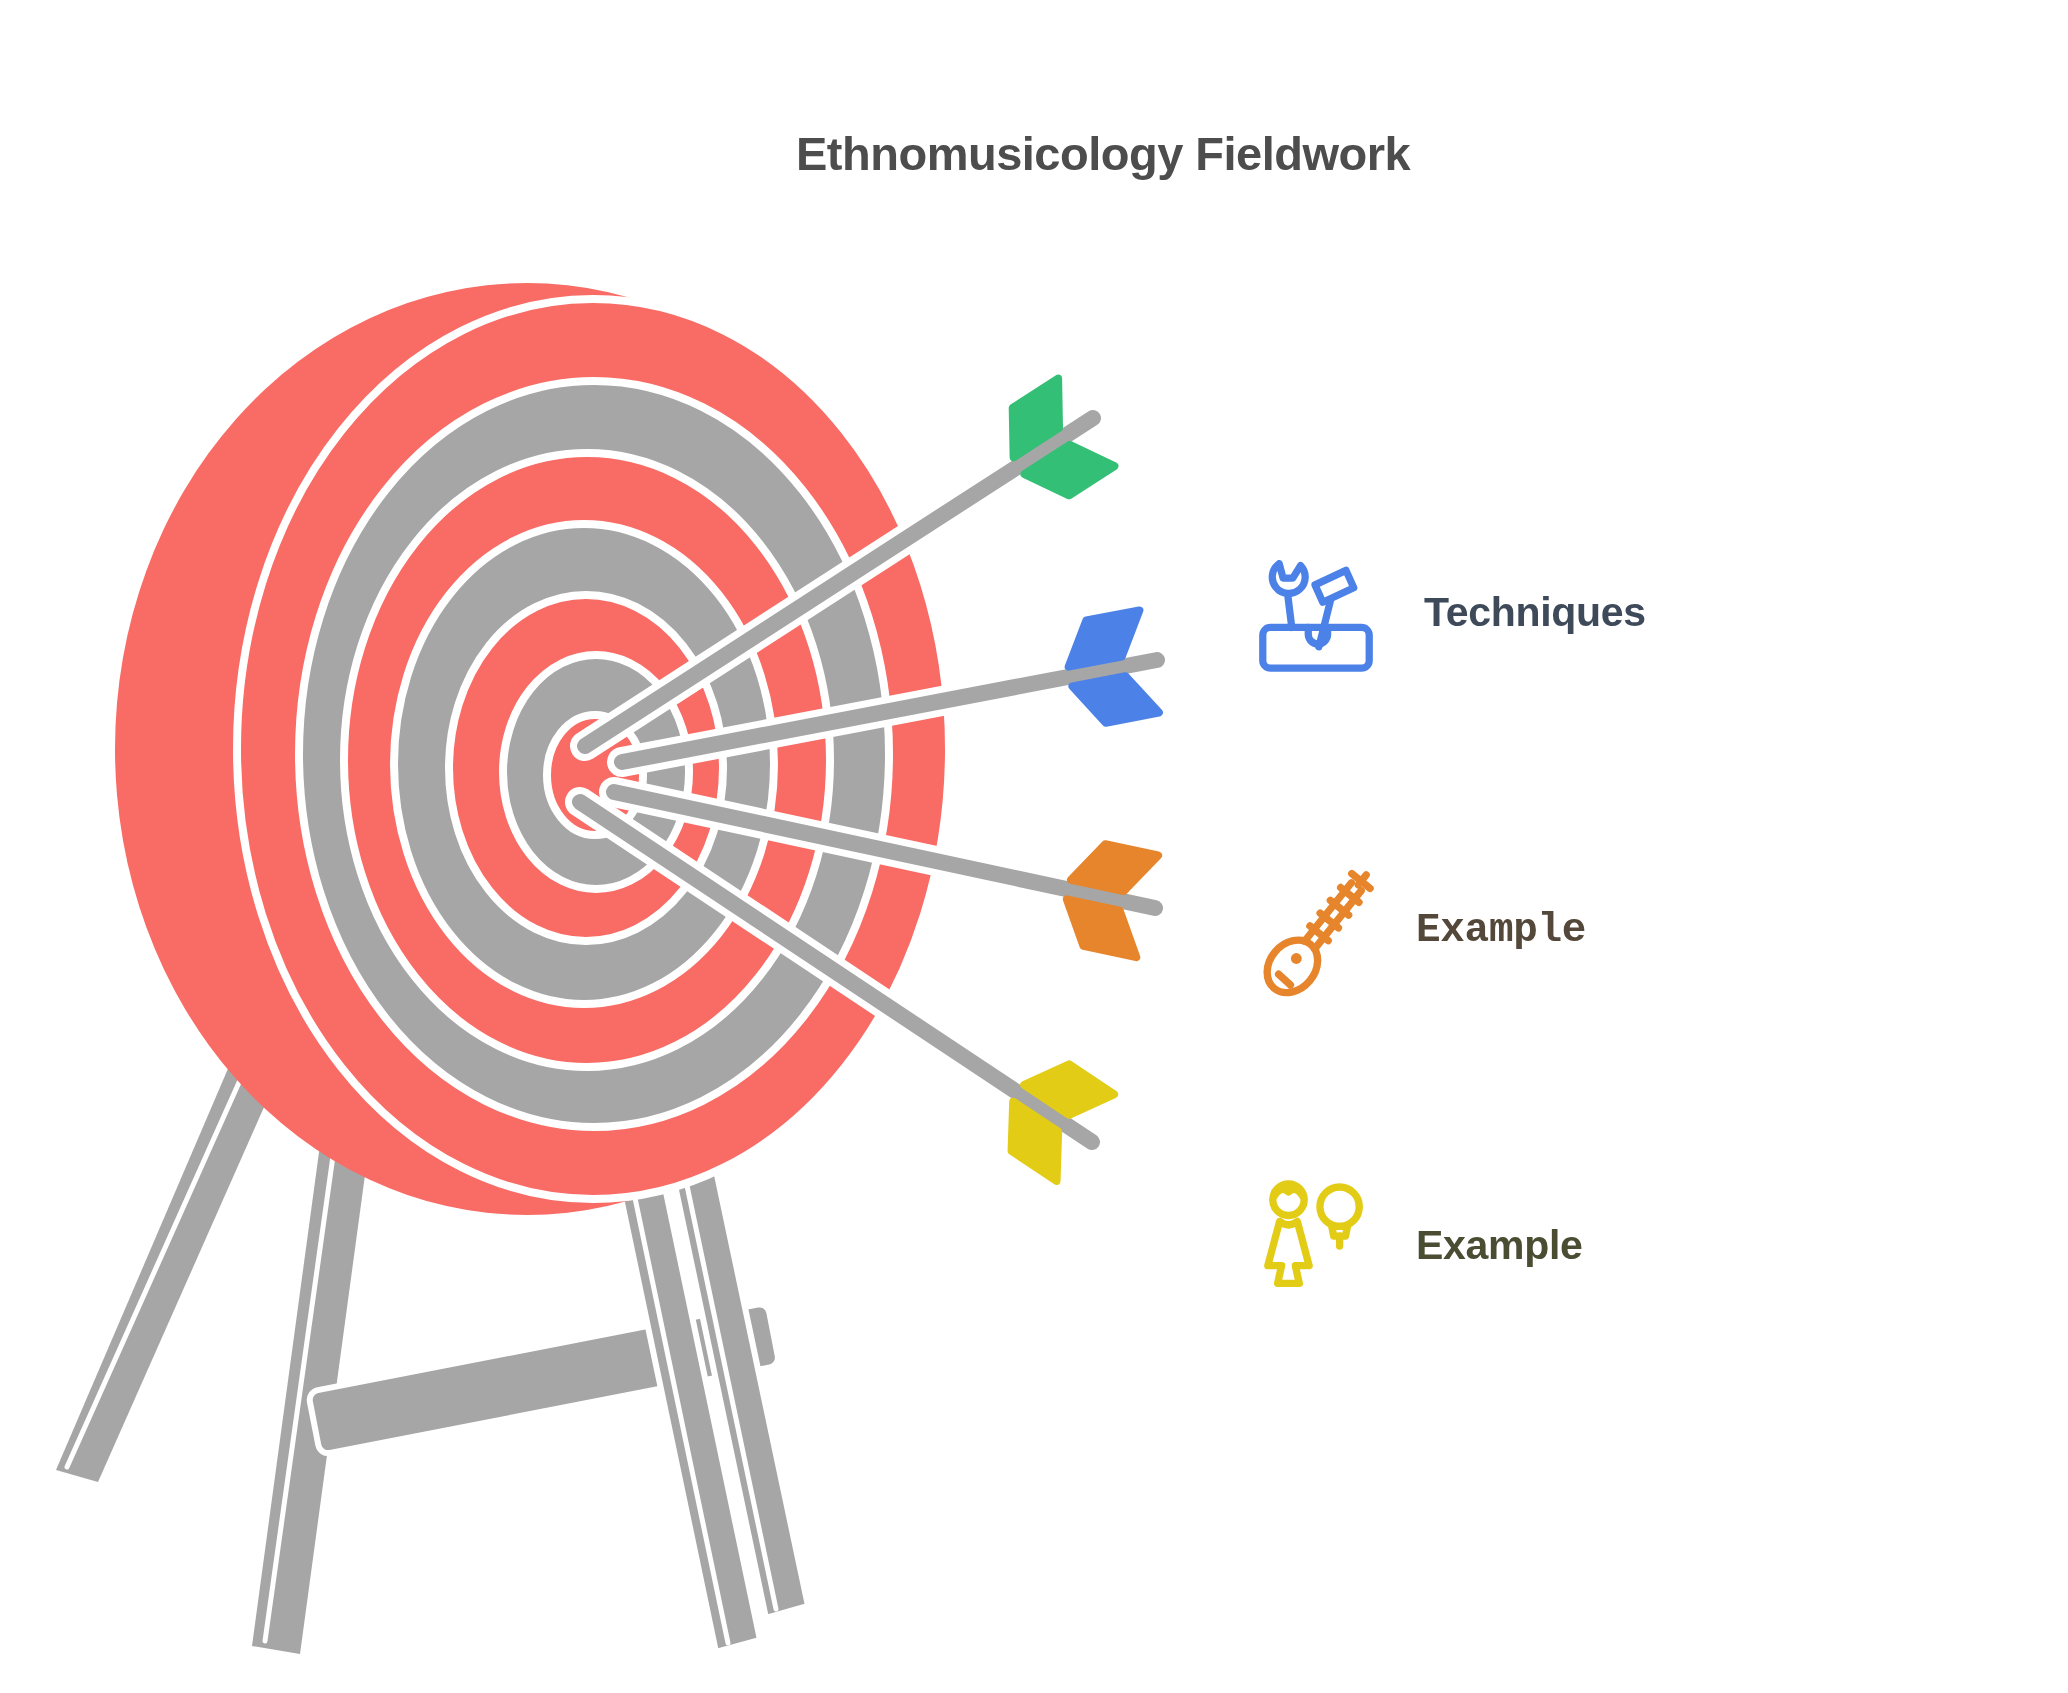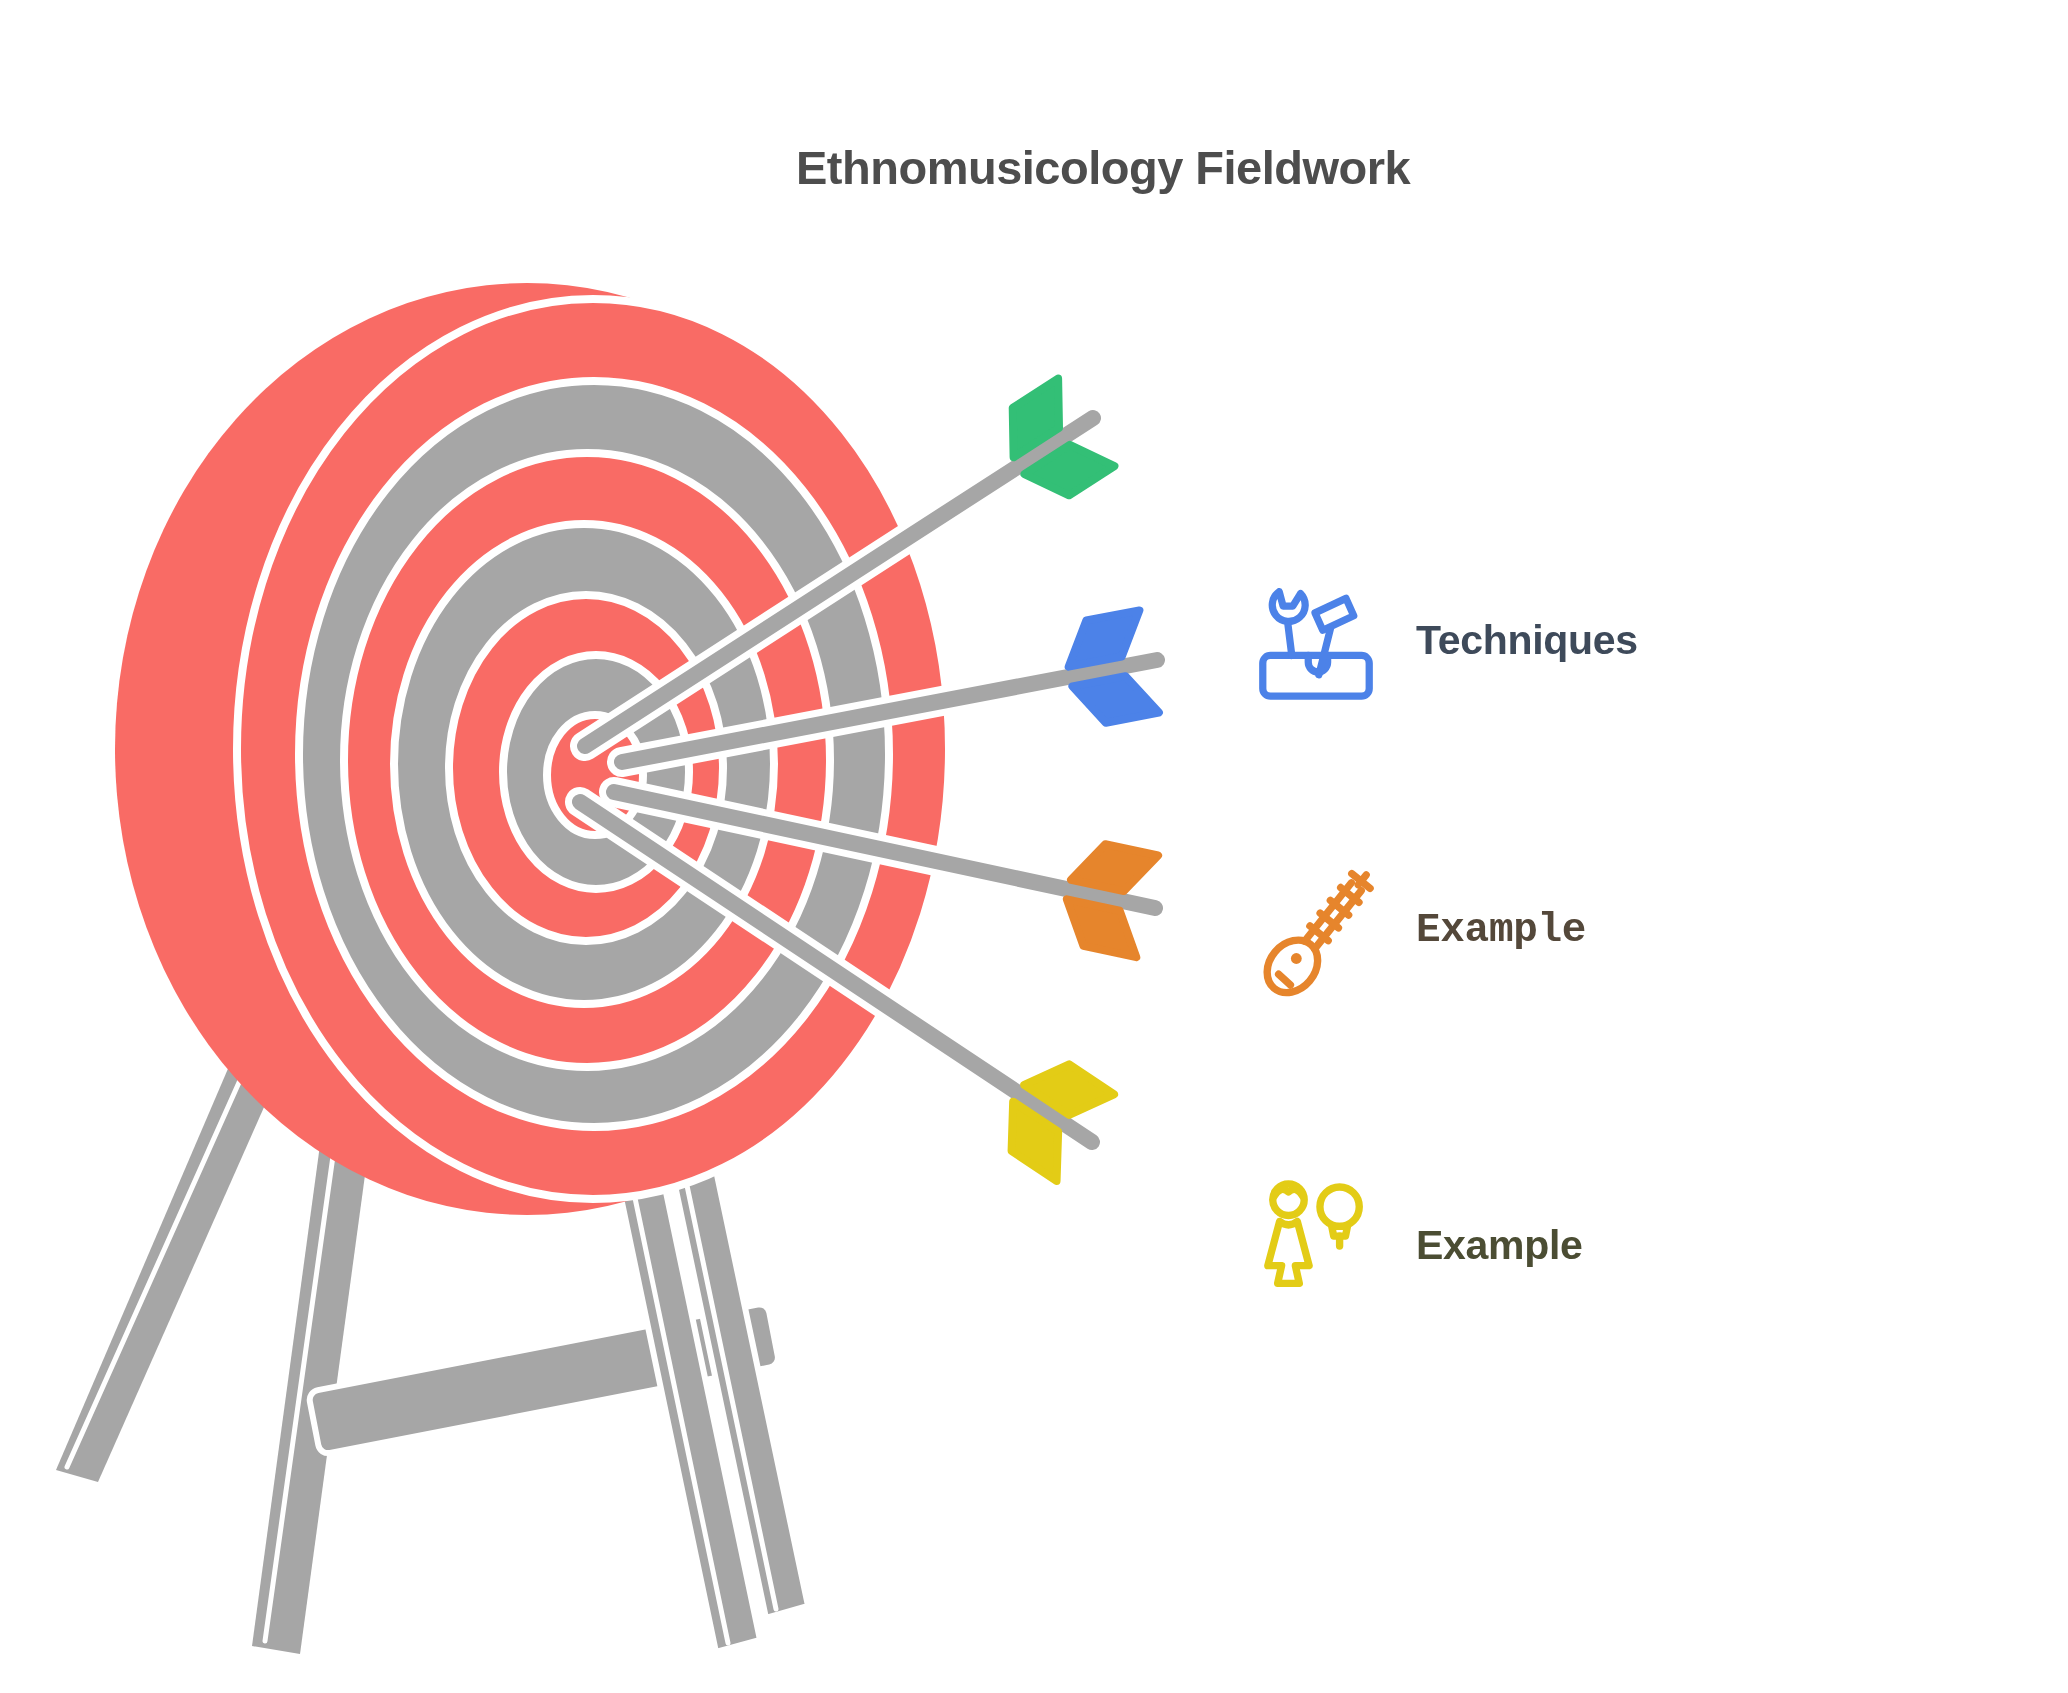--- a/index.html
+++ b/index.html
@@ -6,31 +6,31 @@
   body{
     width:2068px;height:1693px;
     background:var(--background,#ffffff);
     font-family:"Liberation Sans", sans-serif;
     position:relative;overflow:hidden;
   }
   .canvas{position:absolute;inset:0;width:2068px;height:1693px;}
   .illustration{position:absolute;left:0;top:0;}
 
   .page-title{
-    position:absolute;left:796px;top:140px;
+    position:absolute;left:796px;top:126px;
     font-size:47px;font-weight:700;letter-spacing:-0.5px;
     color:var(--title_text,#4d4d4d);white-space:nowrap;
   }
 
   .row{
     position:absolute;left:1240px;width:790px;
     display:flex;align-items:center;
   }
   .row-1{top:235px;height:160px;}
-  .row-2{top:565px;height:150px;}
+  .row-2{top:537px;height:150px;gap:8px;}
   .row-3{top:850px;height:160px;font-family:Liberation Mono, monospace;}
   .row-4{top:1165px;height:160px;}
 
   .icon-wrap{width:152px;flex:0 0 152px;display:flex;justify-content:center;align-items:center;}
   .label{
     margin-left:24px;max-width:590px;
     font-size:41px;font-weight:700;letter-spacing:-0.3px;line-height:1.32;
   }
   .c-green-text{color:var(--green_text,#3f5349);}
   .c-blue-text{color:var(--blue_text,#3e4a5a);}

